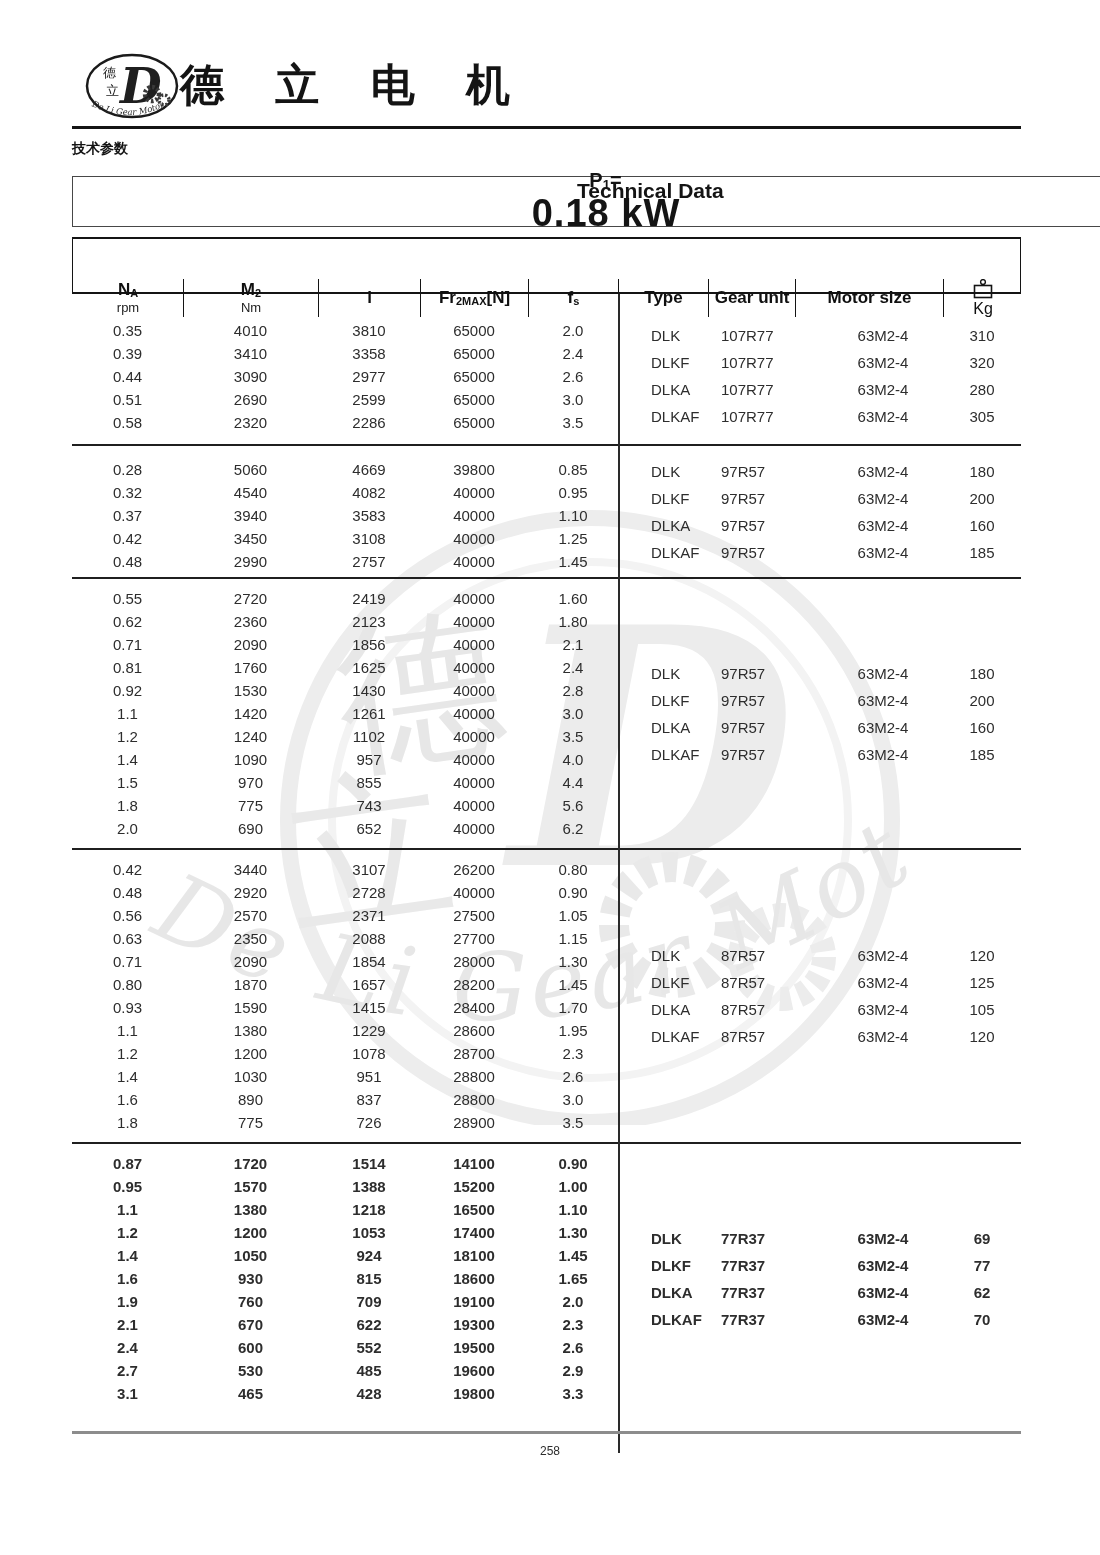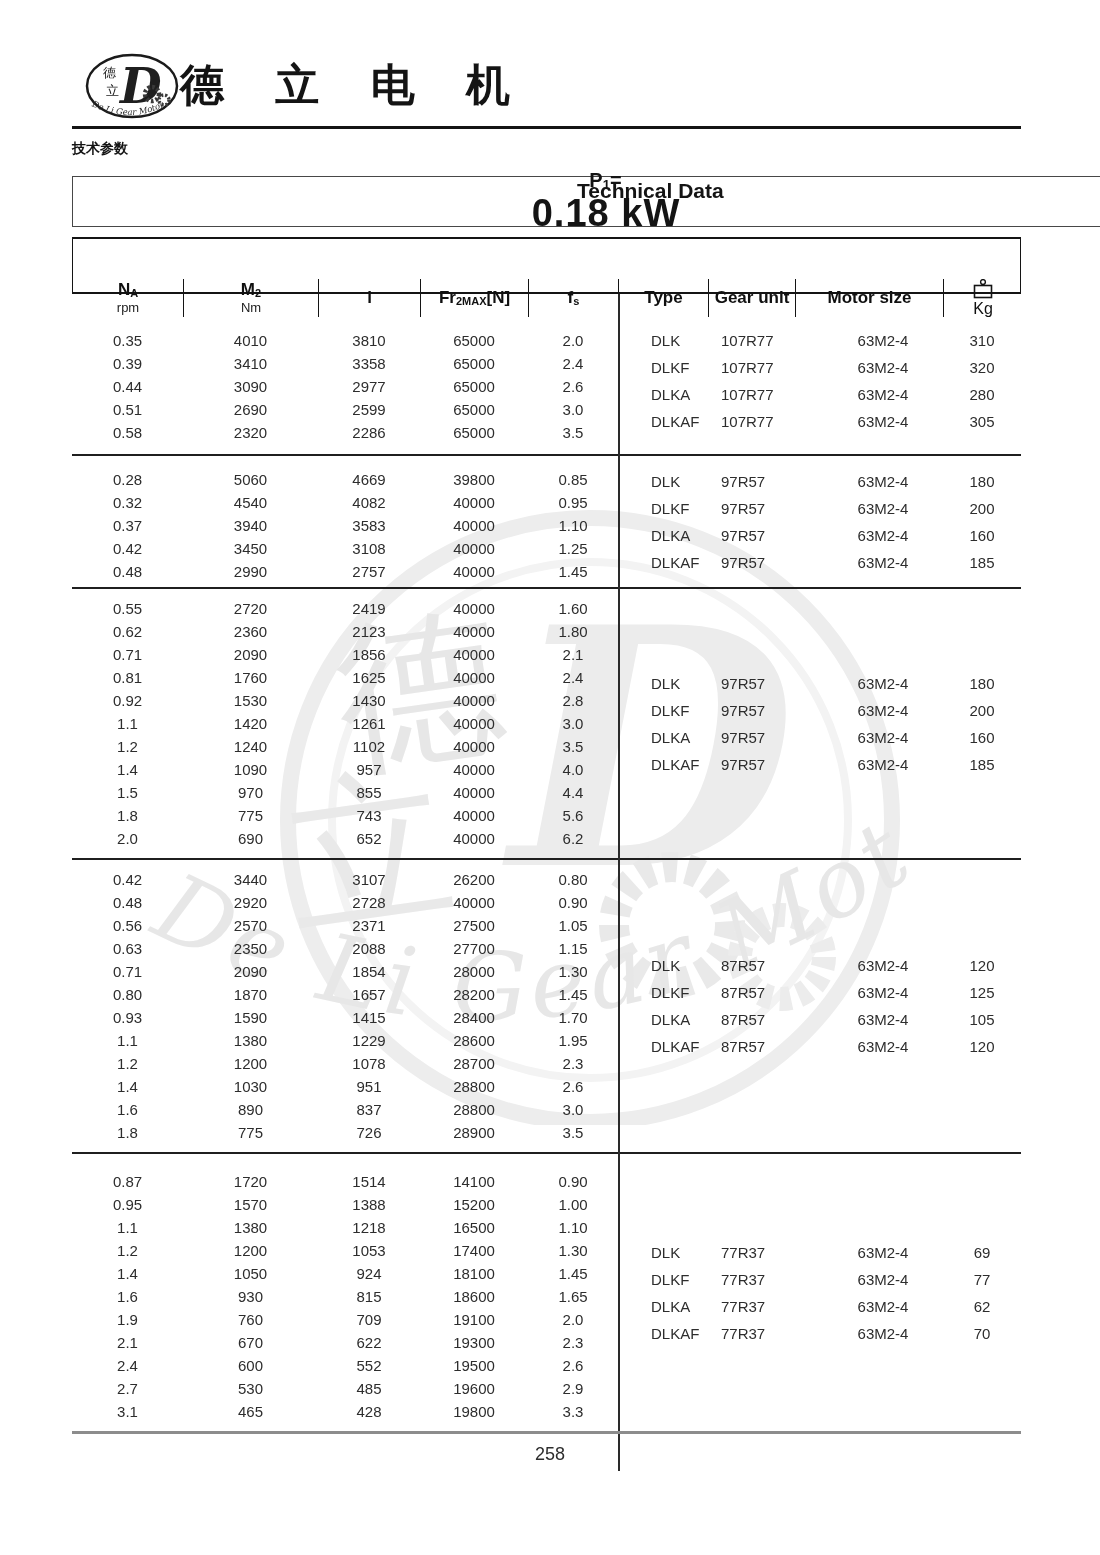--- a/index.html
+++ b/index.html
@@ -39,39 +39,39 @@
     justify-content:center;font-weight:bold;color:#101010;box-sizing:border-box;gap:1px;margin-top:40px;
   }
   .th:last-child{border-right:none;}
   .th-main{font-size:17px;line-height:1.05;}
   .th-main sub{font-size:11px;vertical-align:-2px;letter-spacing:0;}
   .th-unit{font-size:13px;font-weight:400;color:#1c1c1c;}
   .th-kg-label{font-size:16px;font-weight:400;line-height:1;}
   .tbody{position:relative;}
   .vdivider{position:absolute;left:546px;top:0;bottom:0;width:1.5px;background:#2a2a2a;}
   .block{position:relative;border-bottom:2px solid #1f1f1f;}
-  .block.b1{padding:35px 0 10px;}
+  .block.b1{padding:25px 0 10px;}
   .block.b2{padding:12px 0 4px;}
   .block.b3{padding:8px 0 8px;}
   .block.b4{padding:8px 0 8px;}
-  .block.b5{padding:16px 0 48px;border-bottom:none;}
+  .block.b5{padding:8px 0 48px;border-bottom:none;font-weight:bold;}
   .data-row{display:grid;grid-template-columns:111px 135px 102px 108px 90px;height:23px;line-height:23px;}
   .cell{text-align:center;font-size:15px;color:#2d2d2d;}
   .variant-rows{position:absolute;left:546px;top:50%;transform:translateY(-50%);width:403px;}
   .block.b1 .variant-rows{top:calc(50% + 7px);}
   .block.b5 .variant-rows{top:calc(50% - 20px);}
   .variant-row{display:grid;grid-template-columns:90px 87px 148px 78px;height:27px;line-height:27px;}
   .vcell{font-size:15px;color:#2d2d2d;white-space:nowrap;}
   .vc0{padding-left:33px;}
   .vc1{padding-left:13px;}
   .vc2{text-align:center;padding-left:28px;}
   .vc3{text-align:center;}
   
   .footer-rule{left:72px;top:1431px;width:949px;height:2.5px;background:#8c8c8c;z-index:1;}
-  .page-number{left:0;top:1444px;width:1100px;text-align:center;font-size:18px;color:#2d2d2d;z-index:1;}
+  .page-number{left:0;top:1444px;width:1100px;text-align:center;font-size:12px;color:#2d2d2d;z-index:1;}
 </style>
 </head>
 <body>
 
 <div class="page">
 
   <svg class="watermark" width="860" height="620" viewBox="0 0 860 620" aria-hidden="true">
     <circle cx="480" cy="315" r="302" fill="none" stroke="#ededed" stroke-width="16"></circle>
     <circle cx="480" cy="315" r="258" fill="none" stroke="#f3f3f3" stroke-width="8"></circle>
     <text x="230" y="245" font-size="165" fill="#e7e7e7" font-family="'DejaVu Serif',serif" transform="rotate(-8 290 210)">德</text>

